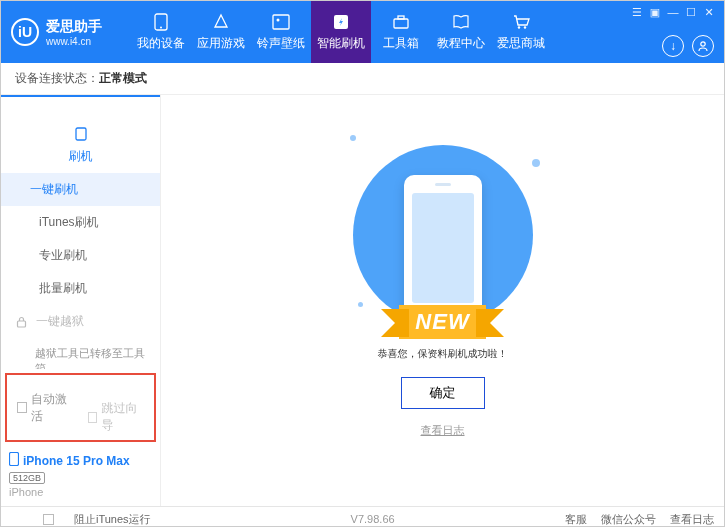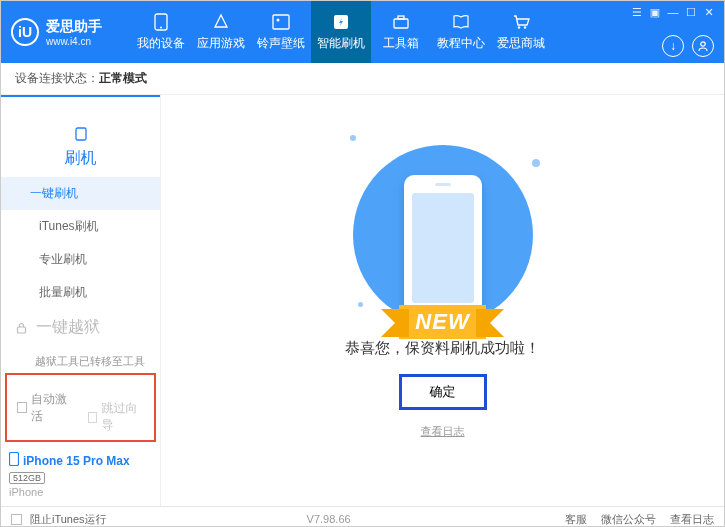--- a/index.html
+++ b/index.html
@@ -8,36 +8,36 @@
     
     .header { background: #2080f7; height: 62px; display: flex; align-items: stretch; color: #fff; position: relative; }
     .logo-area { display: flex; align-items: center; padding: 0 14px 0 10px; min-width: 130px; }
     .logo-circle { width: 28px; height: 28px; border: 2px solid #fff; border-radius: 50%; display: flex; align-items: center; justify-content: center; font-weight: bold; font-size: 14px; margin-right: 7px; }
     .logo-text { display: flex; flex-direction: column; }
     .logo-title { font-size: 14px; font-weight: bold; }
     .logo-url { font-size: 10px; opacity: 0.9; }
     .nav { display: flex; flex: 1; }
     .nav-item { width: 60px; display: flex; flex-direction: column; align-items: center; justify-content: center; cursor: pointer; font-size: 12px; gap: 4px; }
     .nav-item .nav-ico { width: 20px; height: 18px; display: flex; align-items: center; justify-content: center; }
-    .nav-item.active { background: #0369a1; }
+    .nav-item.active { background: #4c1d95; }
     .hdr-right { position: absolute; right: 8px; top: 4px; display: flex; gap: 4px; align-items: center; }
     .hdr-btn { width: 14px; height: 14px; display: flex; align-items: center; justify-content: center; font-size: 11px; cursor: pointer; opacity: 0.9; }
     .hdr-round { position: absolute; right: 10px; bottom: 6px; display: flex; gap: 8px; }
     .circ-btn { width: 22px; height: 22px; border: 1.5px solid #fff; border-radius: 50%; display: flex; align-items: center; justify-content: center; font-size: 12px; cursor: pointer; }
 
     
     .status-bar { padding: 7px 14px; font-size: 12px; color: #555; border-bottom: 1px solid #eee; }
     .status-bar b { color: #333; }
 
     .body { display: flex; height: 411px; }
     
     
     .sidebar { width: 160px; border-right: 1px solid #eee; display: flex; flex-direction: column; }
     .side-top { flex: 1; overflow: hidden; }
-    .side-group { padding: 8px 14px; display: flex; align-items: center; gap: 8px; color: #666; font-size: 16px; }
+    .side-group { padding: 8px 14px; display: flex; align-items: center; gap: 8px; color: #666; font-size: 12px; }
     .side-group.main { color: #2080f7; font-weight: 500; border-top: 2px solid #2080f7; }
     .side-group.lock { color: #bbb; }
     .grp-ico { width: 13px; height: 13px; display: flex; align-items: center; justify-content: center; }
     .side-sub { padding: 8px 14px 8px 38px; font-size: 12px; color: #666; cursor: pointer; }
     .side-sub.active { background: #eaf2fe; color: #2080f7; padding-left: 29px; }
     .side-sub.small { font-size: 11px; color: #999; padding-left: 34px; padding-right: 8px; line-height: 1.4; }
     .opt-row { border: 2px solid #e74c3c; padding: 6px 10px; display: flex; gap: 14px; margin: 4px; }
     .opt { display: flex; align-items: center; gap: 4px; color: #999; }
     .opt.disabled { opacity: 0.6; margin-top: 19px; }
     .cb { width: 11px; height: 11px; border: 1px solid #bbb; background: #fff; }
@@ -53,27 +53,27 @@
     .blue-circle { width: 180px; height: 180px; background: #4ea3f9; border-radius: 50%; position: absolute; }
     .phone { width: 78px; height: 150px; background: #fff; border-radius: 10px; position: relative; z-index: 2; box-shadow: 0 4px 12px rgba(0,0,0,.15); }
     .phone::before { content: ""; position: absolute; top: 18px; left: 8px; right: 8px; bottom: 22px; background: #cfe6fd; border-radius: 3px; }
     .phone::after { content: ""; position: absolute; bottom: 7px; left: 50%; transform: translateX(-50%); width: 10px; height: 10px; border: 1.5px solid #bcd6ef; border-radius: 50%; }
     .phone .spk { position: absolute; top: 8px; left: 50%; transform: translateX(-50%); width: 16px; height: 3px; background: #d7e6f5; border-radius: 2px; }
     .ribbon { position: absolute; z-index: 3; background: #ffba26; color: #fff; font-weight: bold; font-style: italic; font-size: 22px; padding: 4px 16px; transform: translateY(14px); letter-spacing: 1px; }
     .ribbon::before, .ribbon::after { content: ""; position: absolute; top: 4px; width: 0; height: 0; border: 14px solid #f5a600; }
     .ribbon::before { left: -18px; border-left-color: transparent; }
     .ribbon::after { right: -18px; border-right-color: transparent; }
     .dots { position: absolute; width: 6px; height: 6px; background: #9ccbfb; border-radius: 50%; z-index: 1; }
-    .success-text { font-size: 15px; color: #333; margin-top: 14px; }
-    .ok-btn { margin-top: 16px; border: 3px solid #1d4ed8; background: #fff; padding: 6px 28px; font-size: 13px; cursor: pointer; }
+    .success-text { font-size: 10px; color: #333; margin-top: 22px; }
+    .ok-btn { margin-top: 16px; border: 1px solid #1d4ed8; background: #fff; padding: 6px 28px; font-size: 13px; cursor: pointer; }
     .log-link { margin-top: 14px; font-size: 11px; color: #999; text-decoration: underline; cursor: pointer; }
 
     
     .footer { border-top: 1px solid #e5e5e5; height: 25px; display: flex; align-items: center; padding: 0 10px; font-size: 11px; color: #666; }
-    .footer .fcb { display: flex; align-items: center; gap: 8px; }
+    .footer .fcb { display: flex; align-items: center; gap: 20px; margin-left: 32px; }
     .footer .ver { margin-left: 200px; color: #999; }
     .footer .flinks { margin-left: auto; display: flex; gap: 14px; }
     .footer .flinks span { cursor: pointer; }
   </style>
 </head>
 <body>
 
 <div class="header">
   <div class="logo-area">
     <div class="logo-circle">iU</div>

